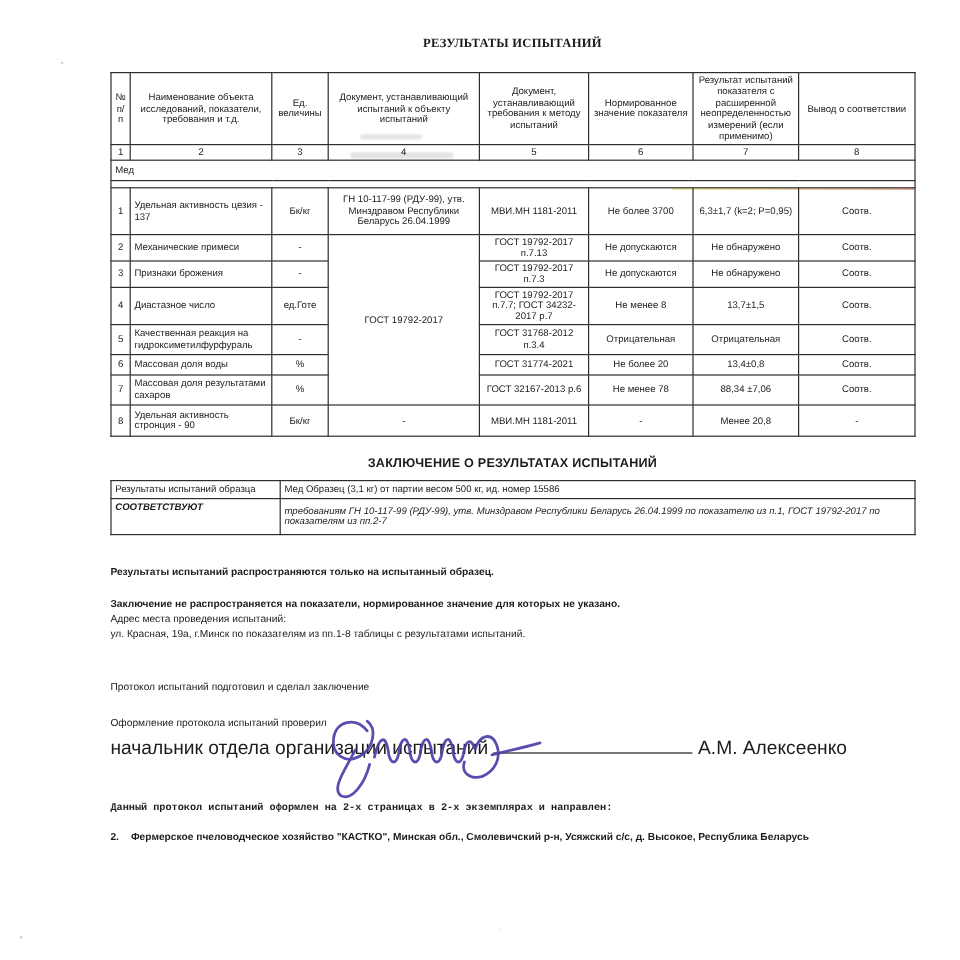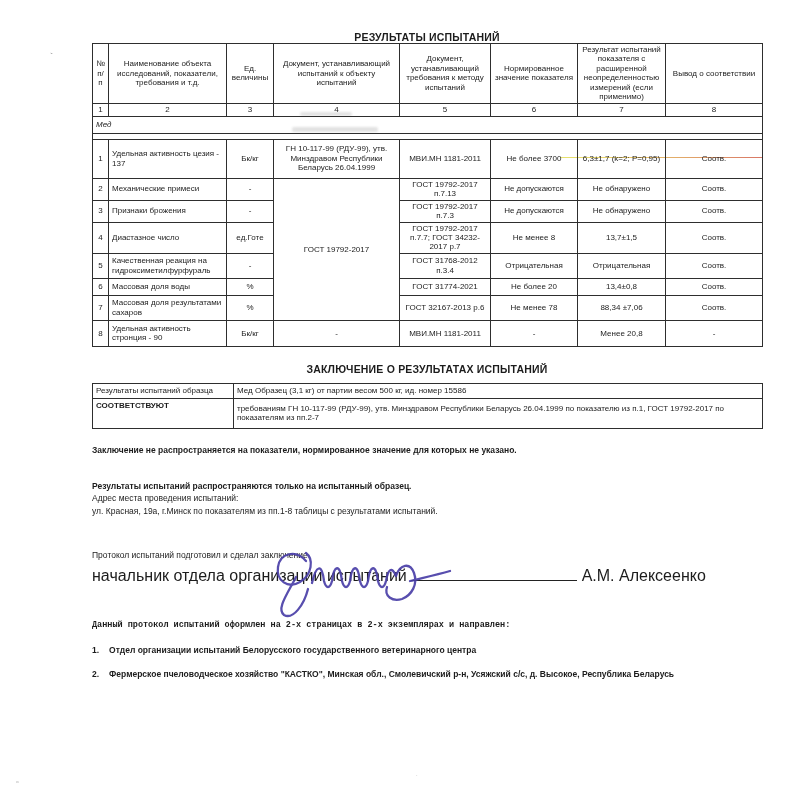--- a/index.html
+++ b/index.html
@@ -6,43 +6,43 @@
     --ink:#4a3fa8;
     --border:#2e2e2e;
     --text:#1c1c1c;
   }
   html,body{margin:0;padding:0;background:#fff;}
   body{width:800px;height:800px;position:relative;font-family:"Liberation Sans",sans-serif;color:var(--text);overflow:hidden;}
   .page{position:absolute;inset:0;background:#fff;}
   .content{position:absolute;left:92px;top:26px;width:670px;}
 
   .doc-title{text-align:center;font-size:10.5px;font-weight:bold;letter-spacing:.2px;}
-  .t1{margin:5px 0 0 0;}
+  .t1{margin:5px 0 18px 0;font-family:Liberation Serif, serif;}
   .t2{margin:16px 0 8px 0;}
 
   table{border-collapse:collapse;table-layout:fixed;width:670px;font-size:8px;line-height:1.18;}
   th,td{border:1px solid var(--border);padding:1px 3px;vertical-align:middle;overflow:hidden;}
   th{font-weight:normal;text-align:center;}
   td{text-align:center;}
   td.l{text-align:left;}
   .num-row td{height:12px;padding:0 2px;}
-  .group-row td{height:14px;text-align:left;font-style:italic;}
+  .group-row td{height:14px;text-align:left;}
   .spacer-row td{height:5px;border-top-width:1px;border-bottom-width:1px;padding:0;}
   .results tr.r1 td{height:36px;}
   .results tr.r2 td{height:19px;}
   .results tr.r3 td{height:14px;}
   .results tr.r4 td{height:21px;}
   .results tr.r5 td{height:22px;}
   .results tr.r6 td{height:14px;}
   .results tr.r7 td{height:22px;}
   .results tr.r8 td{height:23px;}
 
   .concl td{text-align:left;vertical-align:middle;}
   .concl tr.c1 td{height:12px;}
-  .concl tr.c2 td{height:26px;}
+  .concl tr.c2 td{height:26px;font-style:italic;}
   .concl .lbl-bold{font-weight:bold;vertical-align:top;padding-top:2px;}
 
   p{margin:0;font-size:8.5px;line-height:1.45;}
   .b{font-weight:bold;}
   .note1{margin-top:15px;}
   .note2{margin-top:24px;}
   .addr{}
   .sig-intro{margin-top:32px;}
   .sig-row{position:relative;margin-top:6px;white-space:nowrap;}
   .sig-underline{display:inline-block;border-bottom:1px solid #222;height:9px;vertical-align:baseline;}
@@ -206,43 +206,43 @@
         <td>Результаты испытаний образца</td>
         <td>Мед Образец (3,1 кг) от партии весом 500 кг, ид. номер 15586</td>
       </tr>
       <tr class="c2">
         <td class="lbl-bold">СООТВЕТСТВУЮТ</td>
         <td>требованиям ГН 10-117-99 (РДУ-99), утв. Минздравом Республики Беларусь 26.04.1999 по показателю из п.1, ГОСТ 19792-2017 по показателям из пп.2-7</td>
       </tr>
     </tbody>
       </table>
 
+    <p class="b note2">Результаты испытаний распространяются только на испытанный образец.</p>
     <p class="b note1">Заключение не распространяется на показатели, нормированное значение для которых не указано.</p>
-    <p class="b note2">Результаты испытаний распространяются только на испытанный образец.</p>
 
     <div class="addr">
       <p>Адрес места проведения испытаний:</p>
       <p>ул. Красная, 19а, г.Минск по показателям из пп.1-8 таблицы с результатами испытаний.</p>
     </div>
 
     <p class="sig-intro">Протокол испытаний подготовил и сделал заключение</p>
 
+    <p class="sig-intro2">Оформление протокола испытаний проверил</p>
     <div class="sig-row">
       <span>начальник отдела организации испытаний</span>
       <span class="sig-underline" style="width:166px"></span>
       <span>А.М. Алексеенко</span>
       <svg class="sig-svg sig2-svg" width="212" height="86" viewBox="0 0 212 86">
         <g fill="none" stroke="#4a3fa8" stroke-width="2.3" stroke-linecap="round" opacity="0.92">
           <path d="M46,26 C36,14 20,18 18,32 C16,46 28,54 40,47 C52,40 54,24 46,18"></path>
           <path d="M36,42 C28,58 16,74 24,80 C33,85 44,70 48,54"></path>
           <path d="M52,48 C56,30 62,28 64,46 C66,54 70,54 72,46 C74,30 80,28 82,46 C84,54 88,54 90,46 C92,30 98,28 100,46 C102,54 106,54 108,46 C110,30 116,28 118,46 C120,54 124,54 126,46 C128,34 132,31 136,41"></path>
           <path d="M136,41 C140,29 150,27 154,38 C158,49 152,60 142,64 C132,67 124,61 127,52"></path>
           <path d="M150,46 C162,43 176,40 190,36"></path>
         </g>
       </svg>
     </div>
 
     <p class="b dist-intro">Данный протокол испытаний оформлен на 2-х страницах в 2-х экземплярах и направлен:</p>
-    <p class="b dist-item"><span class="n">1.</span><span>Отдел организации испытаний Белорусского государственного ветеринарного центра</span></p>
     <p class="b dist-item"><span class="n">2.</span><span>Фермерское пчеловодческое хозяйство "КАСТКО", Минская обл., Смолевичский р-н, Усяжский с/с, д. Высокое, Республика Беларусь</span></p>
 
   </div>
 </div>
 
 </body></html>

